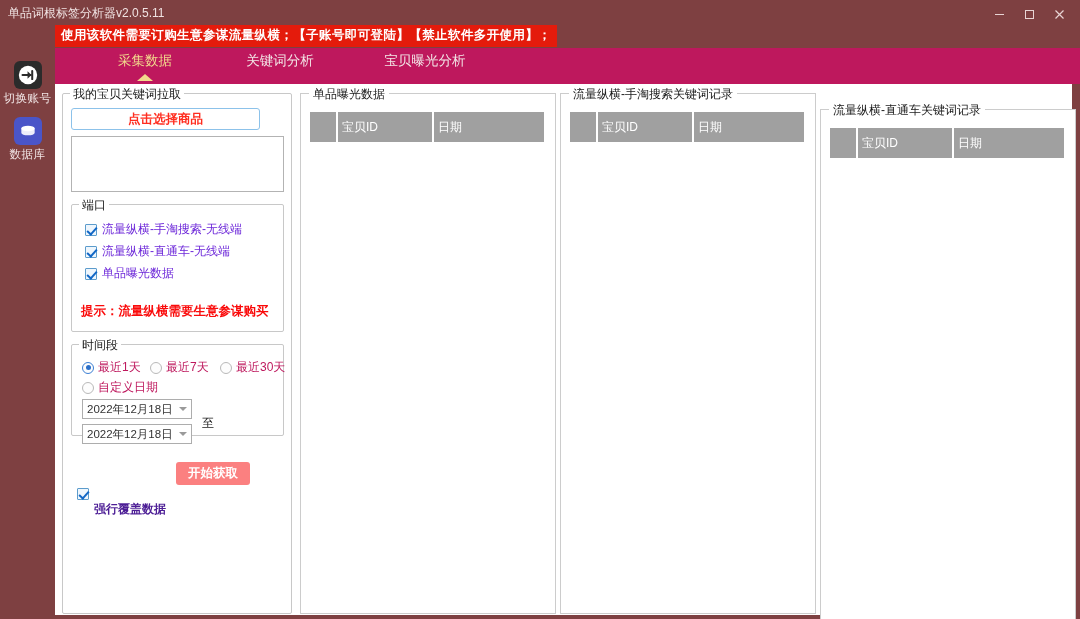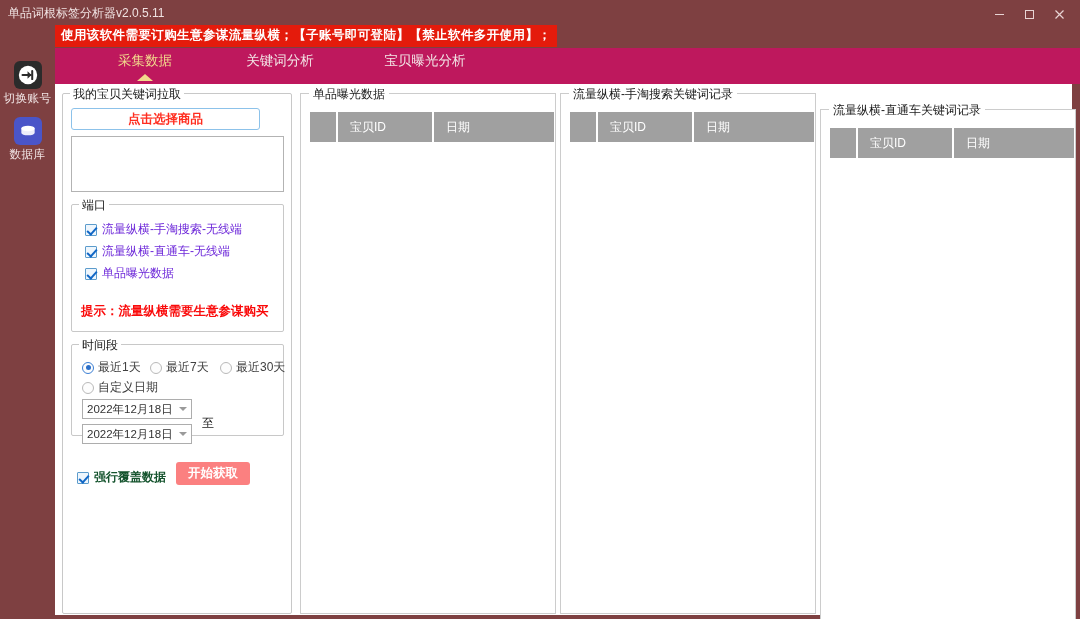--- a/index.html
+++ b/index.html
@@ -108,26 +108,26 @@
 
   
   .tbl{
     position:absolute;left:9px;top:18px;
     display:flex;height:30px;
     background:#a0a0a0;
   }
   .th{
     background:#a0a0a0;color:#ffffff;font-size:12px;
     display:flex;align-items:center;
-    padding-left:12px;box-sizing:border-box;
+    padding-left:4px;box-sizing:border-box;
     border-right:2px solid #ffffff;
   }
   .th.first{padding-left:0;width:28px;}
   .th.id{width:96px;}
-  .th.date{width:120px;border-right:none;}
+  .th.date{width:110px;border-right:none;}
 
   
   .select-btn{
     position:absolute;
     border:1px solid #8cc2ea;border-radius:3px;background:#ffffff;
     color:#ff2d1f;font-weight:bold;font-size:12.5px;
     display:flex;align-items:center;justify-content:center;
     box-sizing:border-box;cursor:pointer;
   }
   .listbox{
@@ -155,21 +155,21 @@
   .rb-row{position:absolute;display:flex;align-items:center;gap:4px;white-space:nowrap;cursor:default;}
   .rbox{
     width:12px;height:12px;border:1px solid #b9b9b9;background:#fdfdfd;border-radius:50%;
     box-sizing:border-box;position:relative;flex:0 0 auto;
   }
   .rbox.sel{border-color:#3b7fd4;}
   .rbox.sel:after{
     content:"";position:absolute;left:2.5px;top:2.5px;width:5px;height:5px;border-radius:50%;
     background:#2b6fc9;
   }
-  .rb-label{font-size:12px;color:#404040;}
+  .rb-label{font-size:12px;color:#be185d;}
 
   .datebox{
     position:absolute;height:20px;width:110px;
     border:1px solid #adadad;background:#ffffff;box-sizing:border-box;
     display:flex;align-items:center;
   }
   .datebox .dval{
     flex:1;padding-left:4px;font-size:11.5px;color:#333;white-space:nowrap;
   }
   .datebox .dcaret{
@@ -319,21 +319,21 @@
           <span class="dval">2022年12月18日</span>
           <span class="dcaret">
               <span class="caret-dn"></span>
             </span>
         </div>
         <div class="to-label" style="left:130px;top:70px;">至</div>
       </div>
 
       <div class="cb-row" style="left:14px;top:375px;">
         <span class="cbox"></span>
-        <span class="cb-label" style="color:#14532d;font-weight:bold;">强行覆盖数据</span>
+        <span class="cb-label" style="color:#4c1d95;font-weight:bold;margin-top:32px;">强行覆盖数据</span>
       </div>
       <div class="go-btn" style="left:113px;top:368px;width:74px;height:23px;">开始获取</div>
 
     </div>
 
     <div class="panel" style="left:245px;top:9px;width:256px;height:521px;">
       <div class="plegend">单品曝光数据</div>
       <div class="tbl">
         <div class="th first"></div>
         <div class="th id">宝贝ID</div>

